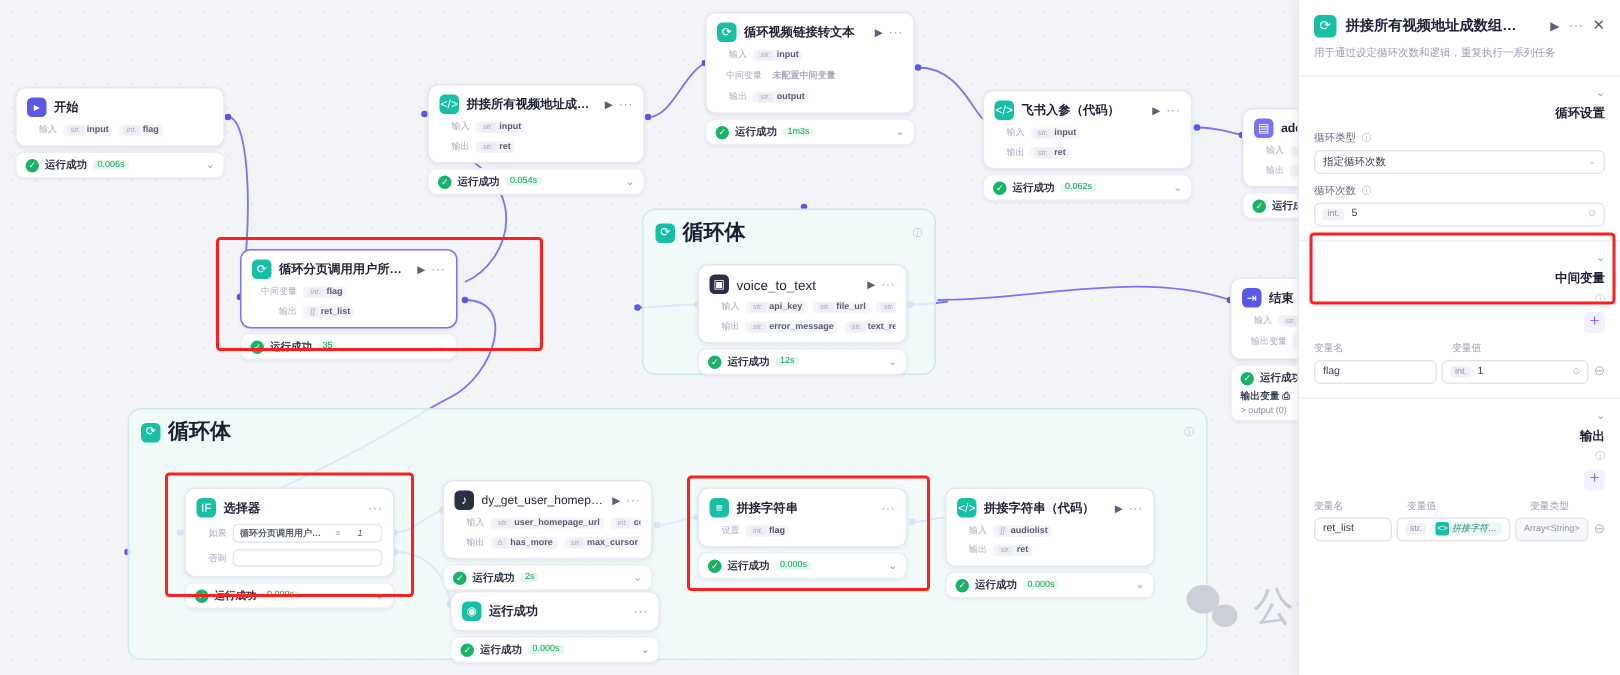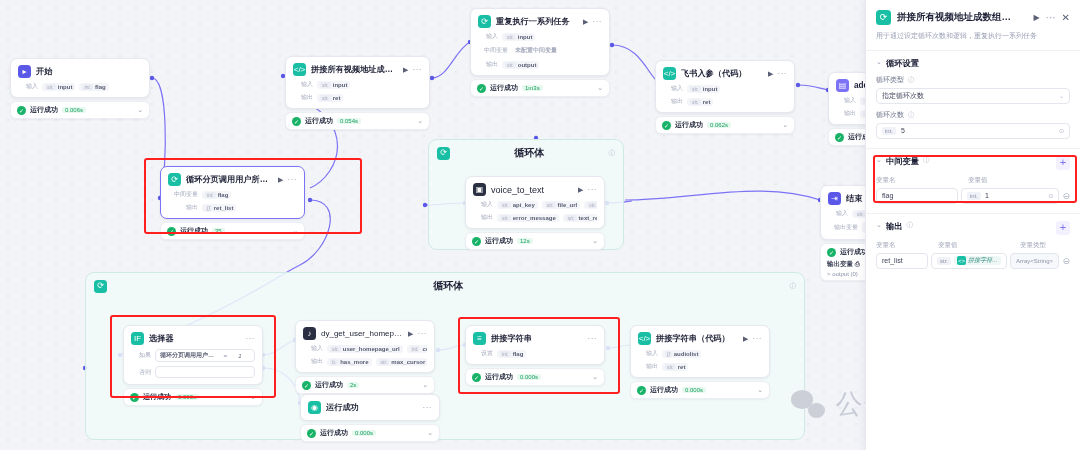--- a/index.html
+++ b/index.html
@@ -56,38 +56,38 @@
   .okt{ font-size:7px;color:#2c3145; font-weight:bold;}
   .ms{ font-size:6px;color:#18a05e; background:#e7f8ef; border-radius:2px; padding:0 3px;}
   .chev{ margin-left:auto; color:#9aa0b4; font-size:7px;}
 
   
   .loopbox{
     position:absolute; border:1px solid #cfe9e4; border-radius:9px;
     background:rgba(240,250,249,.85);
   }
   .loophead{ display:flex; align-items:center; gap:5px; padding:6px 8px;}
-  .loophead .ntitle{ font-size:10px;text-align:center;}
+  .loophead .ntitle{ font-size:14px;}
   .info{ color:#b6bbcb; font-size:6.5px;}
 
   
   .hl{ position:absolute; border:2px solid #ff1f1f; border-radius:3px; pointer-events:none; }
 
   
   #panel{
     position:absolute; right:0; top:0; width:215px; height:450px;
     background:#fff; border-left:1px solid #e7e8ef; box-shadow:-2px 0 8px rgba(20,24,60,.06);
     display:flex; flex-direction:column;
   }
   .phead{ display:flex; align-items:center; gap:6px; padding:10px 10px 4px;}
   .ptitle{ font-size:9.5px; font-weight:bold; color:#1d2035; flex:1 1 auto;
            white-space:nowrap; overflow:hidden; text-overflow:ellipsis;}
   .pdesc{ font-size:7px; color:#9aa0b4; padding:2px 10px 8px; line-height:1.5;}
   .psec{ border-top:1px solid #f0f1f6; padding:7px 10px 2px;}
-  .psec-h{ display:flex; align-items:flex-start; gap:4px; }
+  .psec-h{ display:flex; align-items:flex-end; gap:4px;flex-direction:column; }
   .psec-t{ font-size:8.3px; font-weight:bold; color:#1d2035;}
   .plus{ margin-left:auto; color:#7c72f5; font-size:11px; line-height:1;
          background:#f3f1ff; border-radius:3px; width:14px;height:14px;
          display:flex;align-items:center;justify-content:center;}
   .fl{ font-size:7px; color:#6a7088; margin:6px 0 3px;}
   .fl .info{margin-left:2px;}
   .inp{
     height:16px; border:1px solid #e4e6ee; border-radius:4px; background:#fff;
     display:flex; align-items:center; padding:0 5px; font-size:7px; color:#3a3f55;
   }
@@ -236,21 +236,21 @@
       <span class="okt">运行成功</span>
       <span class="ms">0.054s</span>
       <span class="chev">⌄</span>
     </div>
   </div>
 
   <div class="node" style="left:470px;top:8px;--w:140px">
     <div class="card">
       <div class="nhead">
         <span class="nicon" style="background:#19bfa4">⟳</span>
-        <span class="ntitle">重复执行一系列任务</span>
+        <span class="ntitle">循环视频链接转文本</span>
         <span class="nact">
           <i class="tri">▶</i>
           <i class="dots">···</i>
         </span>
       </div>
       <div class="prow">
         <span class="plab">输入</span>
         <span class="chip">
             <i class="ty">str.</i>
             <b>input</b>

